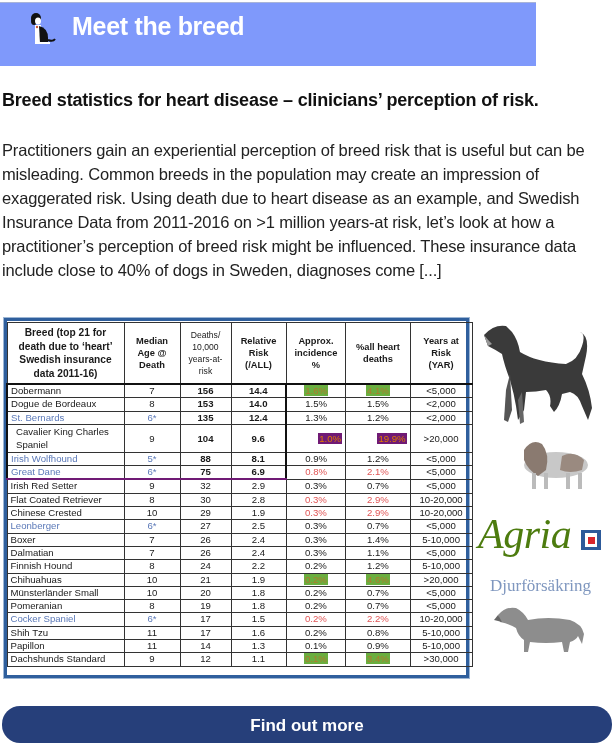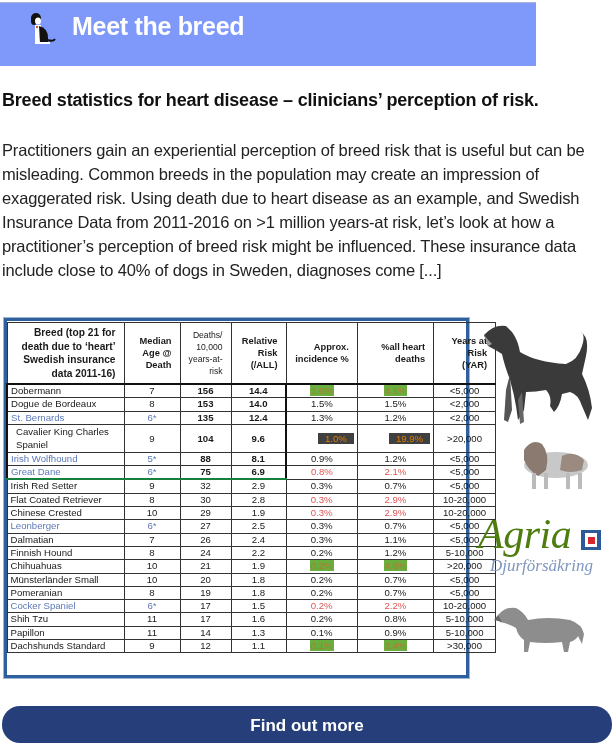--- a/index.html
+++ b/index.html
@@ -8,42 +8,42 @@
   .banner { position: absolute; left: 0; top: 2px; width: 536px; height: 63px; background: #7f99fb; border-top: 1px solid #a9b4d8; }
   .banner .dog-icon { position: absolute; left: 26px; top: 9px; width: 32px; height: 34px; }
   .banner .title { position: absolute; left: 72px; top: 9px; color: #ffffff; font-size: 25px; font-weight: bold; letter-spacing: -0.3px; }
 
   .subtitle { position: absolute; left: 2px; top: 90px; font-size: 18px; font-weight: bold; color: #111111; letter-spacing: -0.2px; }
   .body-text { position: absolute; left: 2px; top: 138px; width: 612px; font-size: 16.5px; line-height: 24px; color: #222222; letter-spacing: -0.15px; }
 
   .table-frame { position: absolute; left: 4px; top: 318px; width: 459px; height: 354px; border: 3px solid #2f5f9d; box-shadow: 0 0 0 1px #9db6d4; background: #ffffff; }
   table.stats { position: absolute; left: 6px; top: 322px; border-collapse: collapse; font-family: "Liberation Sans", sans-serif; font-size: 9.6px; color: #1a1a1a; table-layout: fixed; }
   table.stats th, table.stats td { border: 1px solid #333; padding: 0 3px; }
-  table.stats th { font-weight: bold; text-align: right; vertical-align: middle; font-size: 9.3px; line-height: 12px; padding: 3px 8px; }
+  table.stats th { font-weight: bold; text-align: center; vertical-align: middle; font-size: 9.3px; line-height: 12px; padding: 3px 8px; }
   table.stats th.h-breed { font-size: 10.2px; line-height: 13.5px; }
   table.stats td { height: 12.3px; line-height: 12.3px; text-align: center; white-space: nowrap; }
   table.stats td.breed { text-align: left; }
   table.stats tr.tall td { height: 27px; line-height: 13px; }
   table.stats tr.tall td.breed { white-space: normal; padding-left: 8px; }
   .bluebreed { color: #5b79b8; }
   .bold { font-weight: bold; }
   .red { color: #e05555; }
   .hl-green { background: #6aae3f; color: #b07a2e; padding: 0 1px; }
-  .hl-yellow { background: #404040; color: #e07b00; padding: 0 7px; margin-left: 28px; }
+  .hl-yellow { background: #701a75; color: #e07b00; padding: 0 1px; margin-left: 28px; }
   tr.top-border td { border-top: 2px solid #111; }
   td.thick-left { border-left: 2px solid #111 !important; }
   td.thick-right { border-right: 2px solid #111 !important; }
-  tr.thick-bottom td.tb { border-bottom: 2px solid #15803d; }
+  tr.thick-bottom td.tb { border-bottom: 2px solid #701a75; }
 
   .side { position: absolute; left: 466px; top: 310px; width: 150px; height: 370px; }
   .agria-word { position: absolute; left: 478px; top: 510px; font-family: "Liberation Serif", serif; font-style: italic; font-size: 42px; color: #4d7c0f; letter-spacing: -0.5px; }
   .agria-logo { position: absolute; left: 581px; top: 530px; width: 20px; height: 20px; background: #2d5a9a; }
   .agria-logo .inner { position: absolute; left: 4px; top: 3px; width: 12px; height: 14px; background: #ffffff; }
   .agria-logo .sq { position: absolute; left: 7px; top: 7px; width: 7px; height: 7px; background: #d9262c; }
-  .agria-tag { position: absolute; left: 490px; top: 556px; font-family: "Liberation Serif", serif; font-style: italic; font-size: 17px; color: #7f97bf; text-align: right; }
+  .agria-tag { position: absolute; left: 490px; top: 576px; font-family: "Liberation Serif", serif; font-size: 17px; color: #7f97bf; text-align: right; }
 
   .cta { position: absolute; left: 2px; top: 706px; width: 610px; height: 37px; border-radius: 18px; background: #263f7a; color: #ffffff; font-size: 17px; font-weight: bold; text-align: center; line-height: 37px; border: none; cursor: pointer; font-family: "Liberation Sans", sans-serif; }
 </style>
 </head>
 <body>
 
 <div class="banner">
   <svg class="dog-icon" viewBox="0 0 32 34">
     <ellipse cx="10" cy="6" rx="5" ry="5" fill="#111"></ellipse>
     <ellipse cx="8" cy="9" rx="3" ry="4" fill="#111"></ellipse>
@@ -165,20 +165,29 @@
       <td>10-20,000</td>
     </tr>
     <tr>
       <td class="breed bluebreed">Leonberger</td>
       <td class="bluebreed">6*</td>
       <td>27</td>
       <td>2.5</td>
       <td>0.3%</td>
       <td>0.7%</td>
       <td>&lt;5,000</td>
+    </tr>
+    <tr>
+      <td class="breed">Boxer</td>
+      <td>7</td>
+      <td>26</td>
+      <td>2.4</td>
+      <td>0.3%</td>
+      <td>1.4%</td>
+      <td>5-10,000</td>
     </tr>
     <tr>
       <td class="breed">Dalmatian</td>
       <td>7</td>
       <td>26</td>
       <td>2.4</td>
       <td>0.3%</td>
       <td>1.1%</td>
       <td>&lt;5,000</td>
     </tr>

